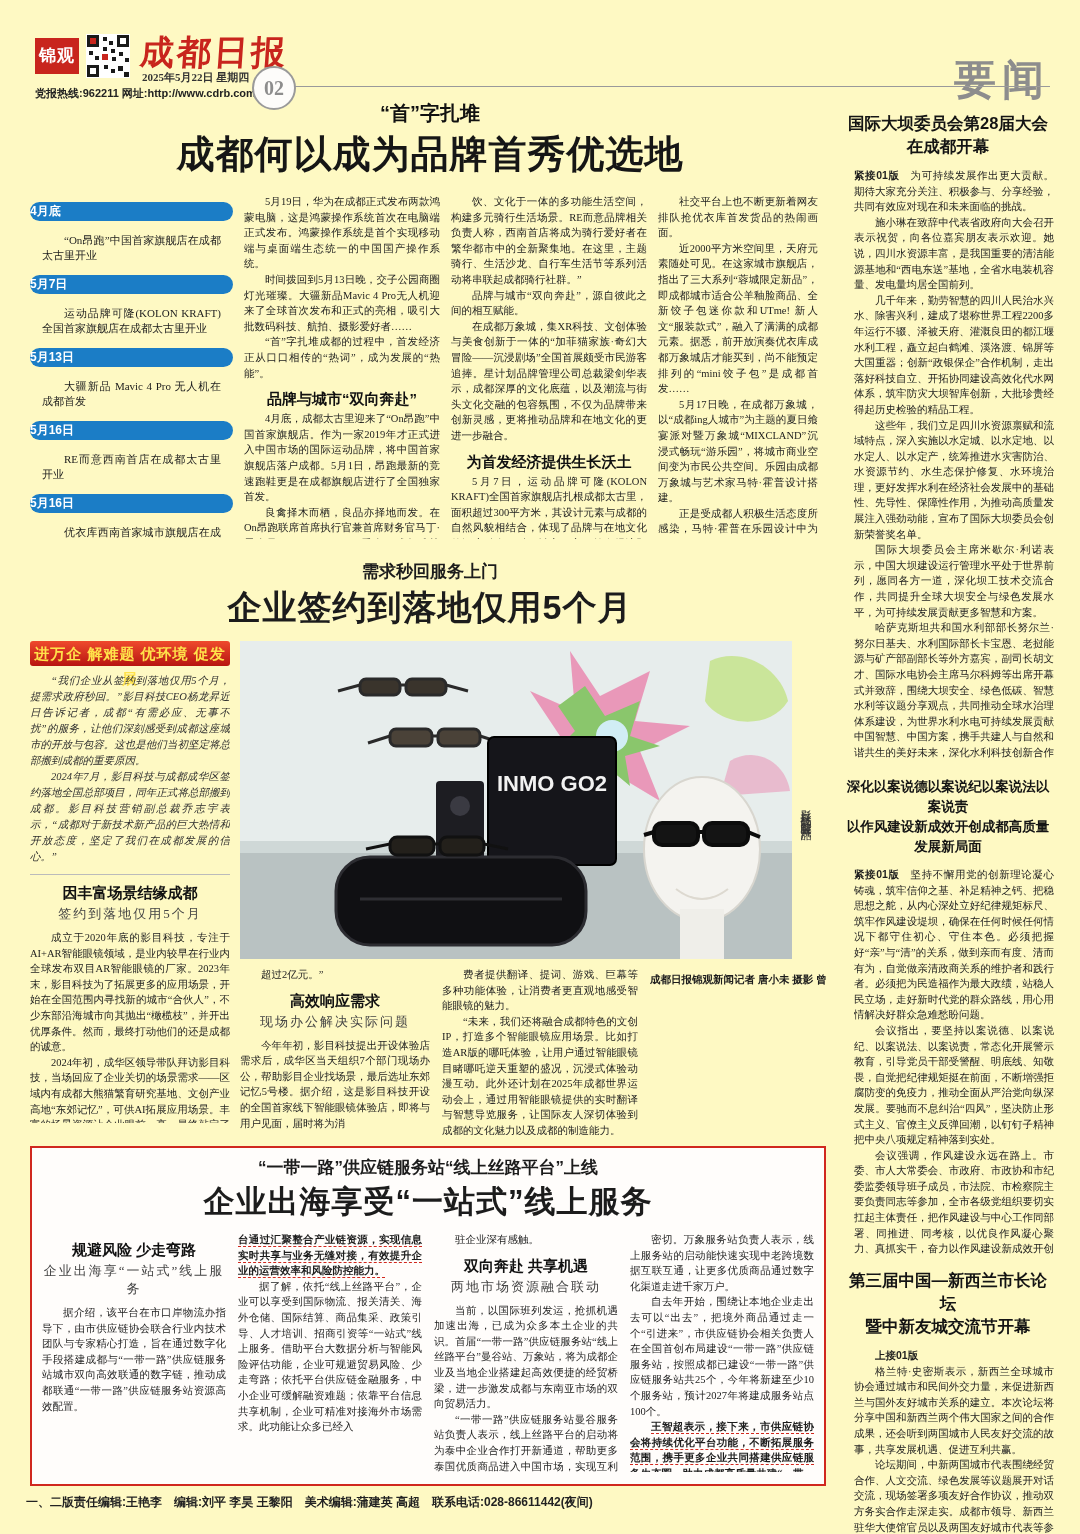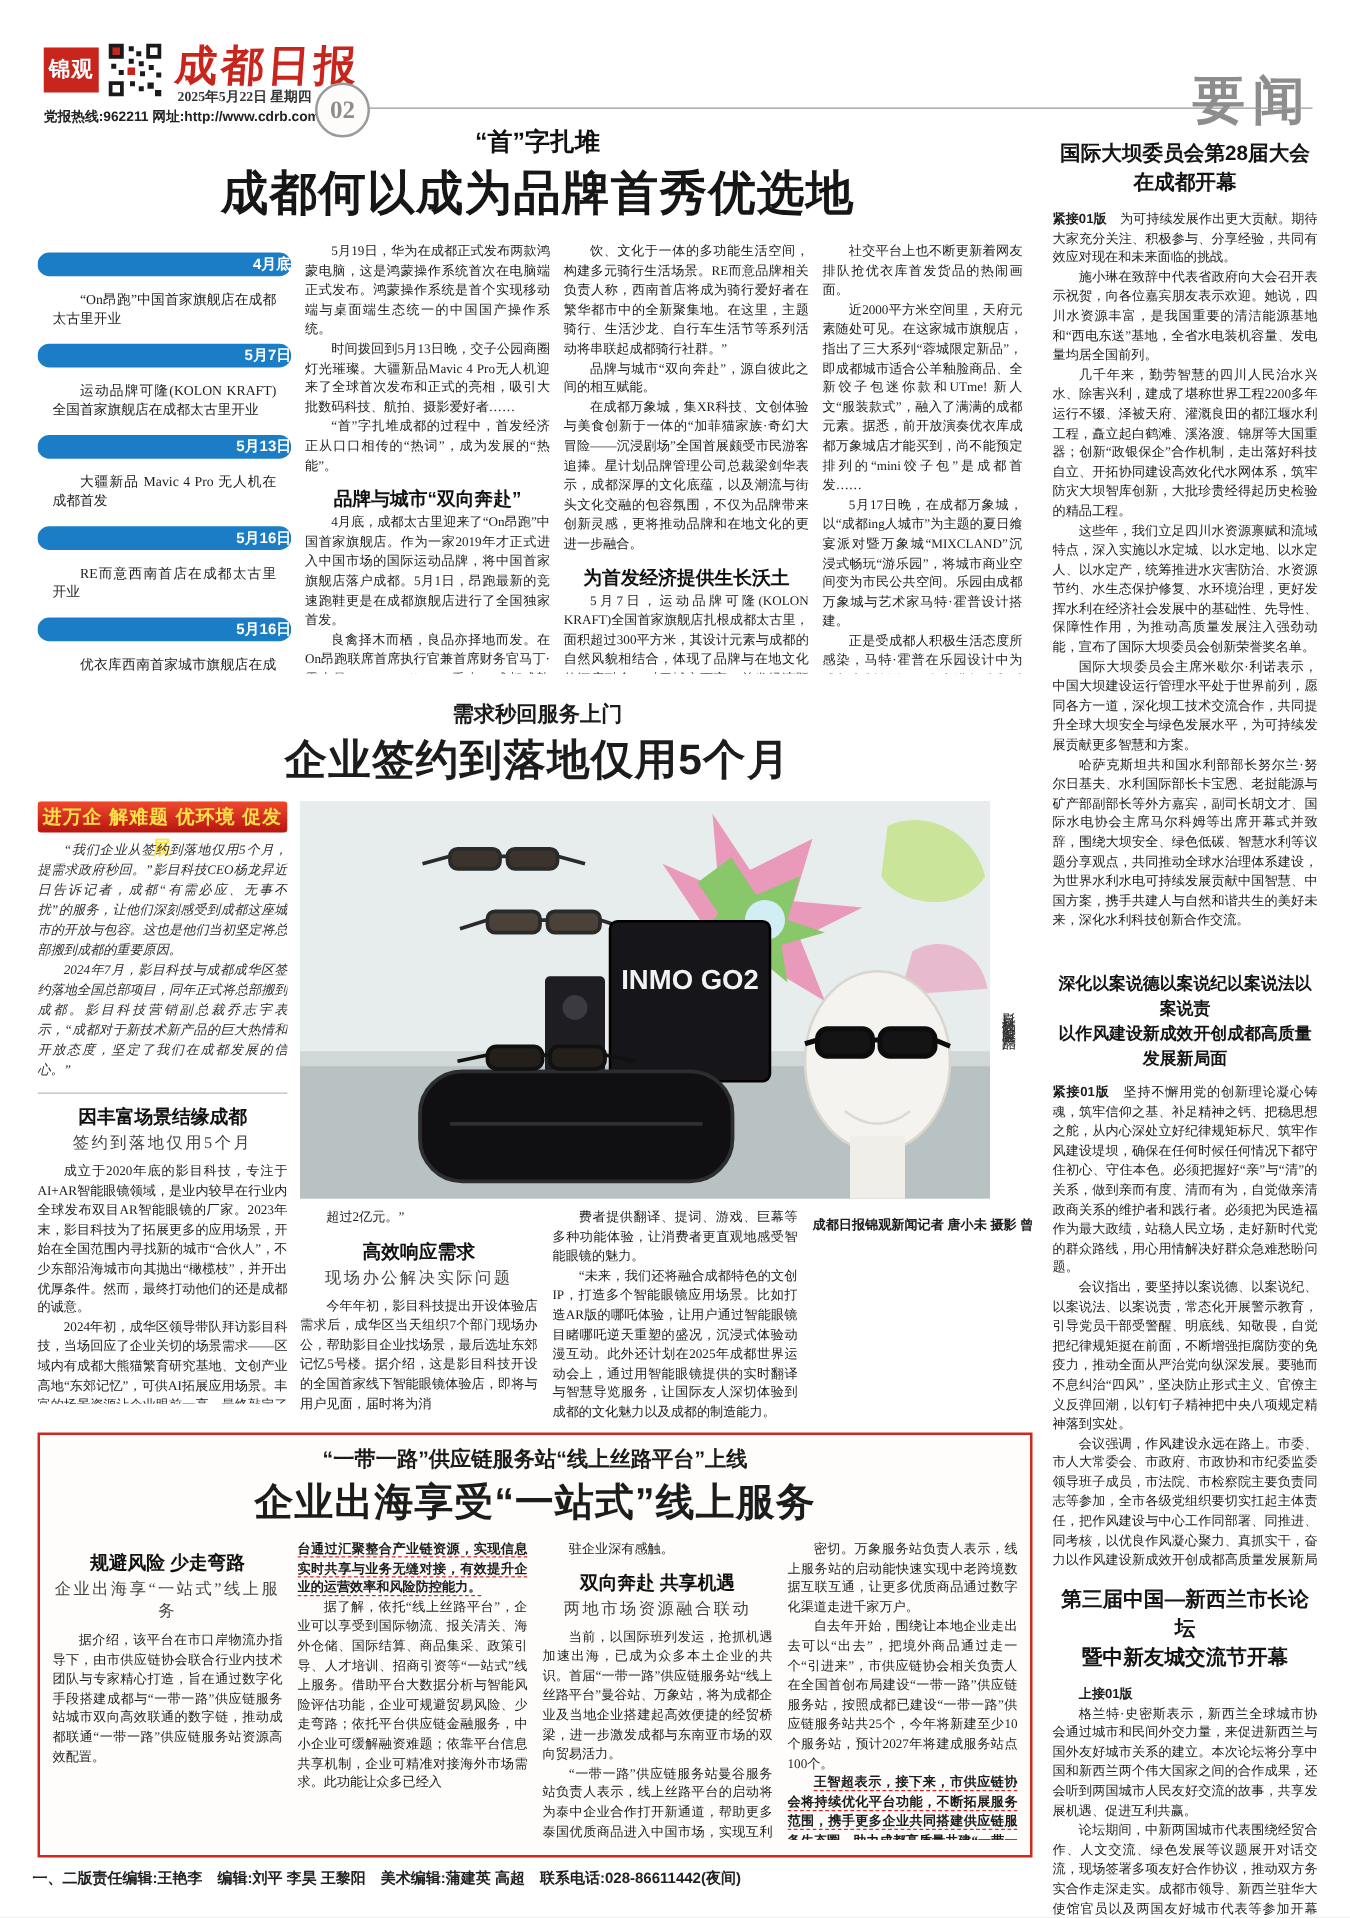--- a/index.html
+++ b/index.html
@@ -1,16 +1,16 @@
 <!DOCTYPE html>
 <html><head>
 <meta charset="utf-8">
 <style>
   html,body{margin:0;padding:0;background:#e9e7e2;}
-  .page{position:relative;width:1080px;height:1534px;background:#ffffff;margin:0 auto;
+  .page{position:relative;width:1080px;height:1534px;background:#fef9c3;margin:0 auto;
         font-family:"Liberation Serif",serif;color:#1c1c1c;overflow:hidden;}
   .sans{font-family:"Liberation Sans",sans-serif;}
   
   .masthead{position:absolute;left:30px;top:30px;width:1020px;height:70px;}
   .brandbox{position:absolute;left:5px;top:8px;width:44px;height:36px;background:#c8251d;color:#fff;
             font-weight:bold;font-size:17px;line-height:36px;text-align:center;letter-spacing:1px;}
   .qr{position:absolute;left:56px;top:4px;width:44px;height:44px;}
   .papername{position:absolute;left:110px;top:0px;font-size:34px;font-weight:bold;color:#c8251d;
              font-family:"Liberation Serif",serif;letter-spacing:3px;transform:skewX(-4deg);}
   .dateline{position:absolute;left:112px;top:40px;font-size:11px;color:#333;font-weight:bold;font-family:Liberation Serif, serif;}
@@ -30,21 +30,21 @@
   .byline{font-size:10.5px;text-align:right;margin-top:6px;white-space:nowrap;}
   .byline b{font-family:"Liberation Sans",sans-serif;}
   .leadlabel{font-family:"Liberation Sans",sans-serif;font-weight:bold;}
   .red-dash{text-decoration:underline dashed #d0281e 1px;text-underline-offset:3px;font-weight:bold;}
   
   .top-article{position:absolute;left:30px;top:100px;width:800px;height:458px;}
   .kicker1{font-size:20px;font-weight:bold;text-align:center;color:#111;}
   .headline1{font-size:38px;font-weight:bold;text-align:center;color:#161616;letter-spacing:1px;margin-top:2px;}
   .top-cols{display:flex;gap:11px;margin-top:14px;height:345px;}
   .timeline{width:203px;}
-  .pill{background:#1b7dc6;color:#fff;border-radius:12px;text-align:right;font-weight:bold;
+  .pill{background:#1b7dc6;color:#fff;border-radius:12px;text-align:left;font-weight:bold;
         font-size:12px;height:19px;line-height:19px;margin:8px 0 4px 0;}
   .tl-text{font-size:11px;line-height:15px;text-indent:2em;text-align:justify;margin:12px;}
   
   .mid-article{position:absolute;left:30px;top:560px;width:800px;height:582px;}
   .kicker2{font-size:17px;font-weight:bold;text-align:center;}
   .headline2{font-size:34px;font-weight:bold;text-align:center;letter-spacing:1px;margin-top:2px;}
   .mid-body{display:flex;gap:10px;margin-top:10px;}
   .mid-left{width:200px;}
   .banner{background:linear-gradient(#ef4a2d,#b71510);color:#ffe24a;font-family:"Liberation Sans",sans-serif;
           font-weight:bold;font-size:15px;text-align:center;height:25px;line-height:25px;letter-spacing:1px;
@@ -62,21 +62,21 @@
               background:#fffdfb;box-sizing:border-box;padding:6px 10px;}
   .kicker3{font-size:17px;font-weight:bold;text-align:center;margin-top:2px;}
   .headline3{font-size:31px;font-weight:bold;text-align:center;letter-spacing:1px;margin-top:2px;}
   .bottom-cols{display:flex;gap:12px;margin-top:9px;height:240px;}
   .bcol{flex:1;}
   
   .right-col{position:absolute;left:842px;top:112px;width:212px;height:1360px;}
   .r-headline{font-family:"Liberation Sans",sans-serif;font-weight:bold;font-size:16.5px;text-align:center;
               line-height:23px;color:#141414;}
   .r-art{margin-bottom:14px;}
-  .r-body{margin-top:10px;height:var(--h);overflow:hidden;}
+  .r-body{margin-top:10px;height:var(--h);overflow:hidden;margin-left:12px;}
   
   .footer{position:absolute;left:26px;top:1494px;font-size:12px;color:#222;font-weight:bold;}
 </style>
 </head>
 <body>
 
 <div class="page">
 
   <div class="masthead">
     <div class="brandbox">锦观</div>

